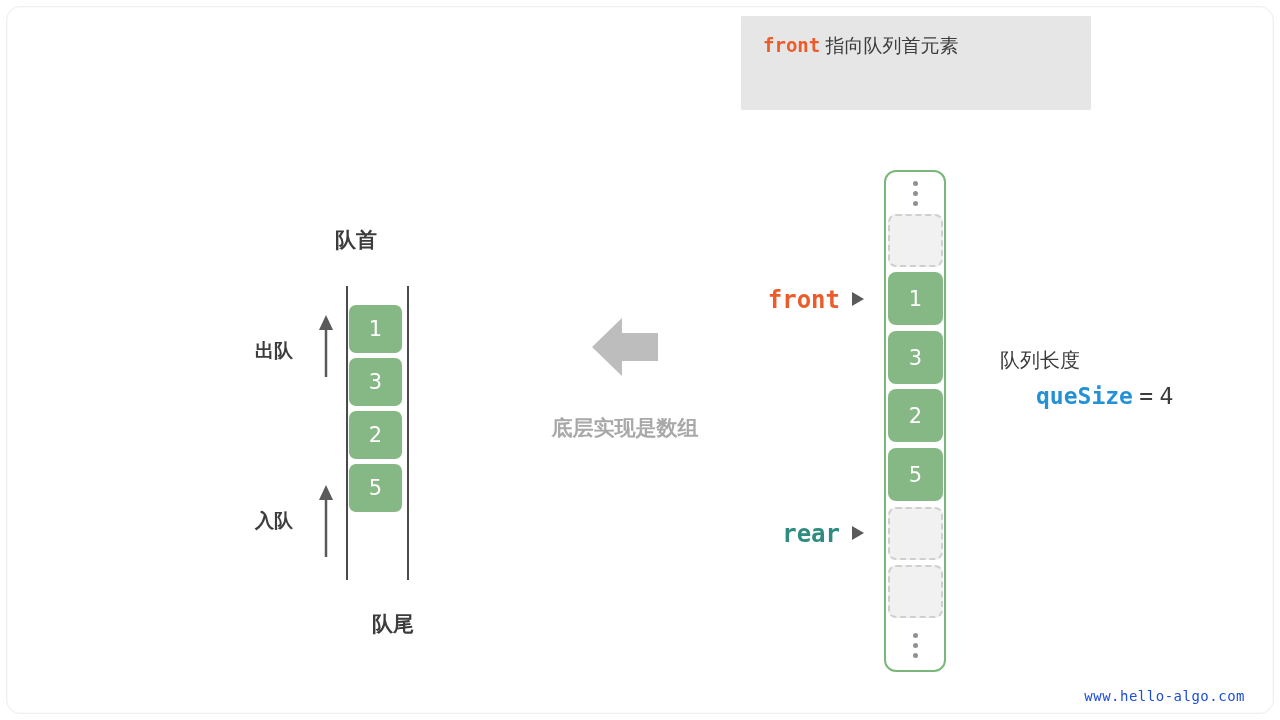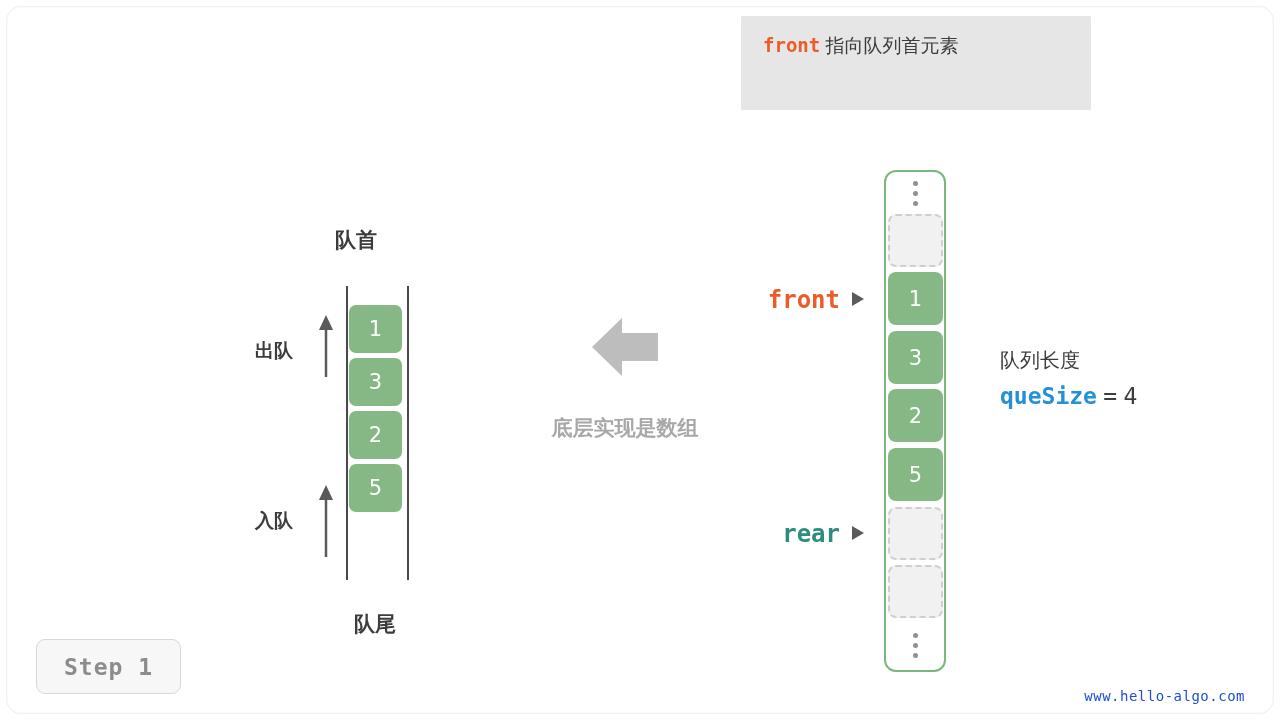--- a/index.html
+++ b/index.html
@@ -90,21 +90,21 @@
     top: 226px;
     width: 130px;
     text-align: center;
     font-size: 21px;
     font-weight: bold;
     color: #3c3c3c;
     font-family: "DejaVu Sans", sans-serif;
   }
   #queue-tail-label {
     position: absolute;
-    left: 310px;
+    left: 328px;
     top: 610px;
     width: 130px;
     text-align: center;
     font-size: 21px;
     font-weight: bold;
     color: #3c3c3c;
     font-family: "DejaVu Sans", sans-serif;
   }
   .rail {
     position: absolute;
@@ -244,21 +244,21 @@
   
   #size-note {
     position: absolute;
     left: 1000px;
     top: 342px;
     font-size: 21px;
     line-height: 36px;
     white-space: nowrap;
   }
   #size-note .cn { font-size: 20px; }
-  #size-note .row2 { font-size: 23px; }
+  #size-note .row2 { font-size: 23px; margin-left: 36px; }
 
   
   #step-badge {
     position: absolute;
     left: 36px;
     top: 639px;
     width: 145px;
     height: 55px;
     background: #f7f7f7;
     border: 1px solid #d8d8d8;
@@ -361,17 +361,16 @@
 
   <div id="size-note">
     <div class="cn">队列长度</div>
     <div class="row2">
       <span class="mono c-size">queSize</span>
       <span class="plain-mono">=</span>
       <span class="plain-mono">4</span>
     </div>
   </div>
 
-  <div id="step-badge">Step 1</div>
 
   <div id="watermark">www.hello-algo.com</div>
 
 </div>
 
 </body></html>

